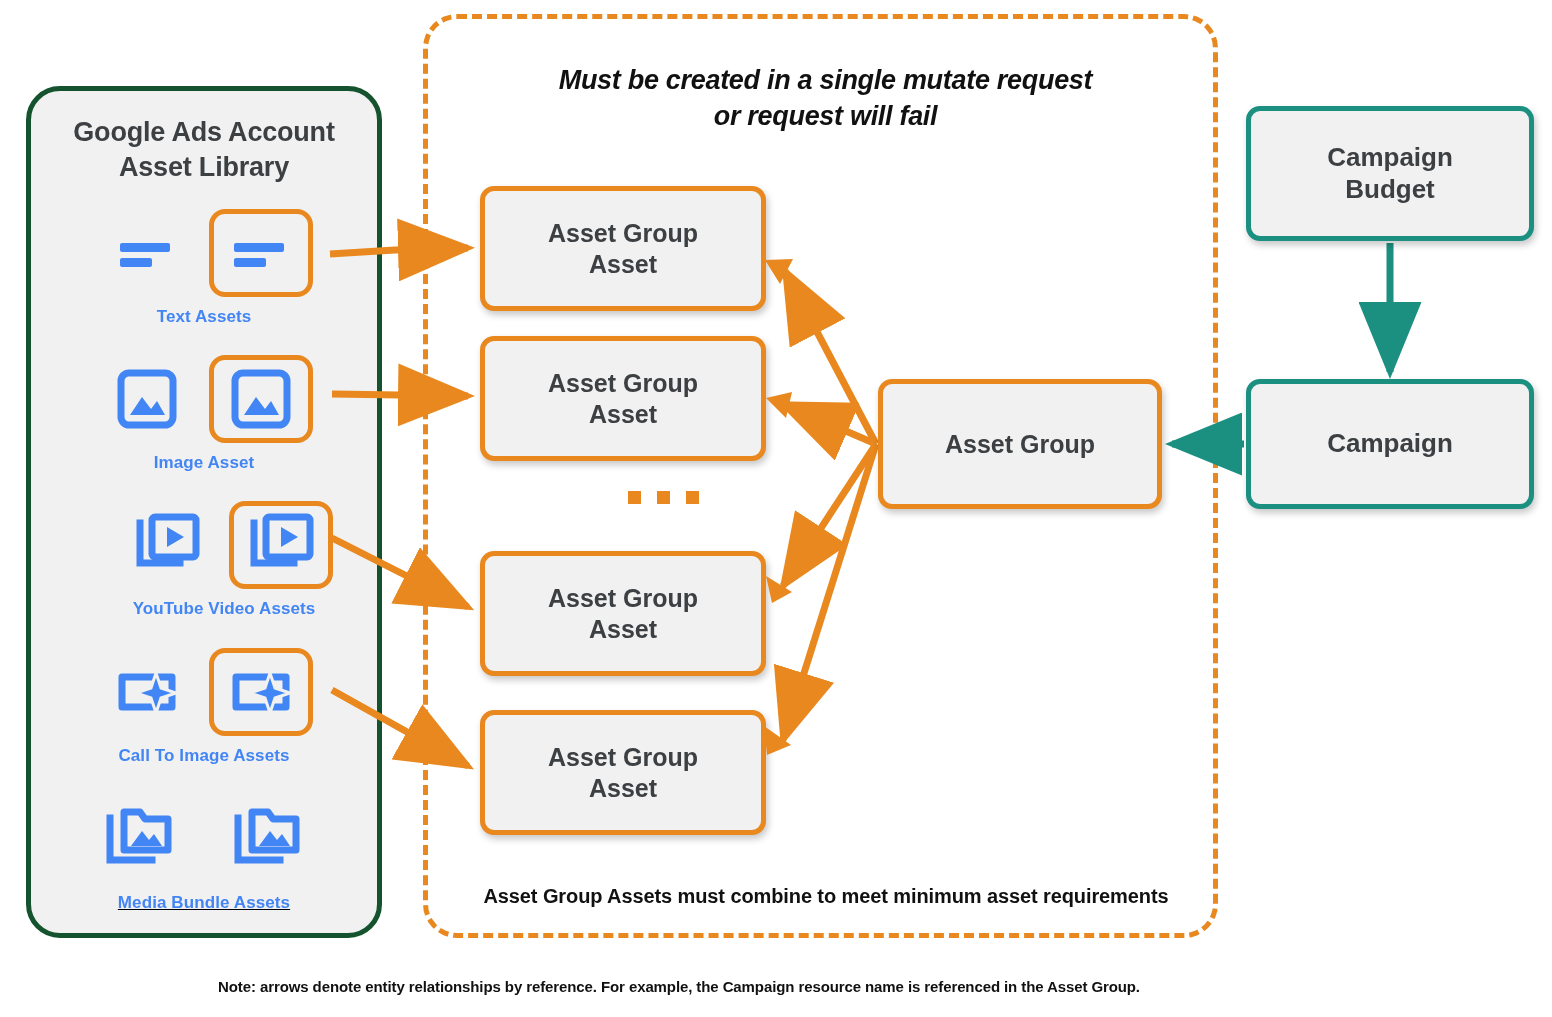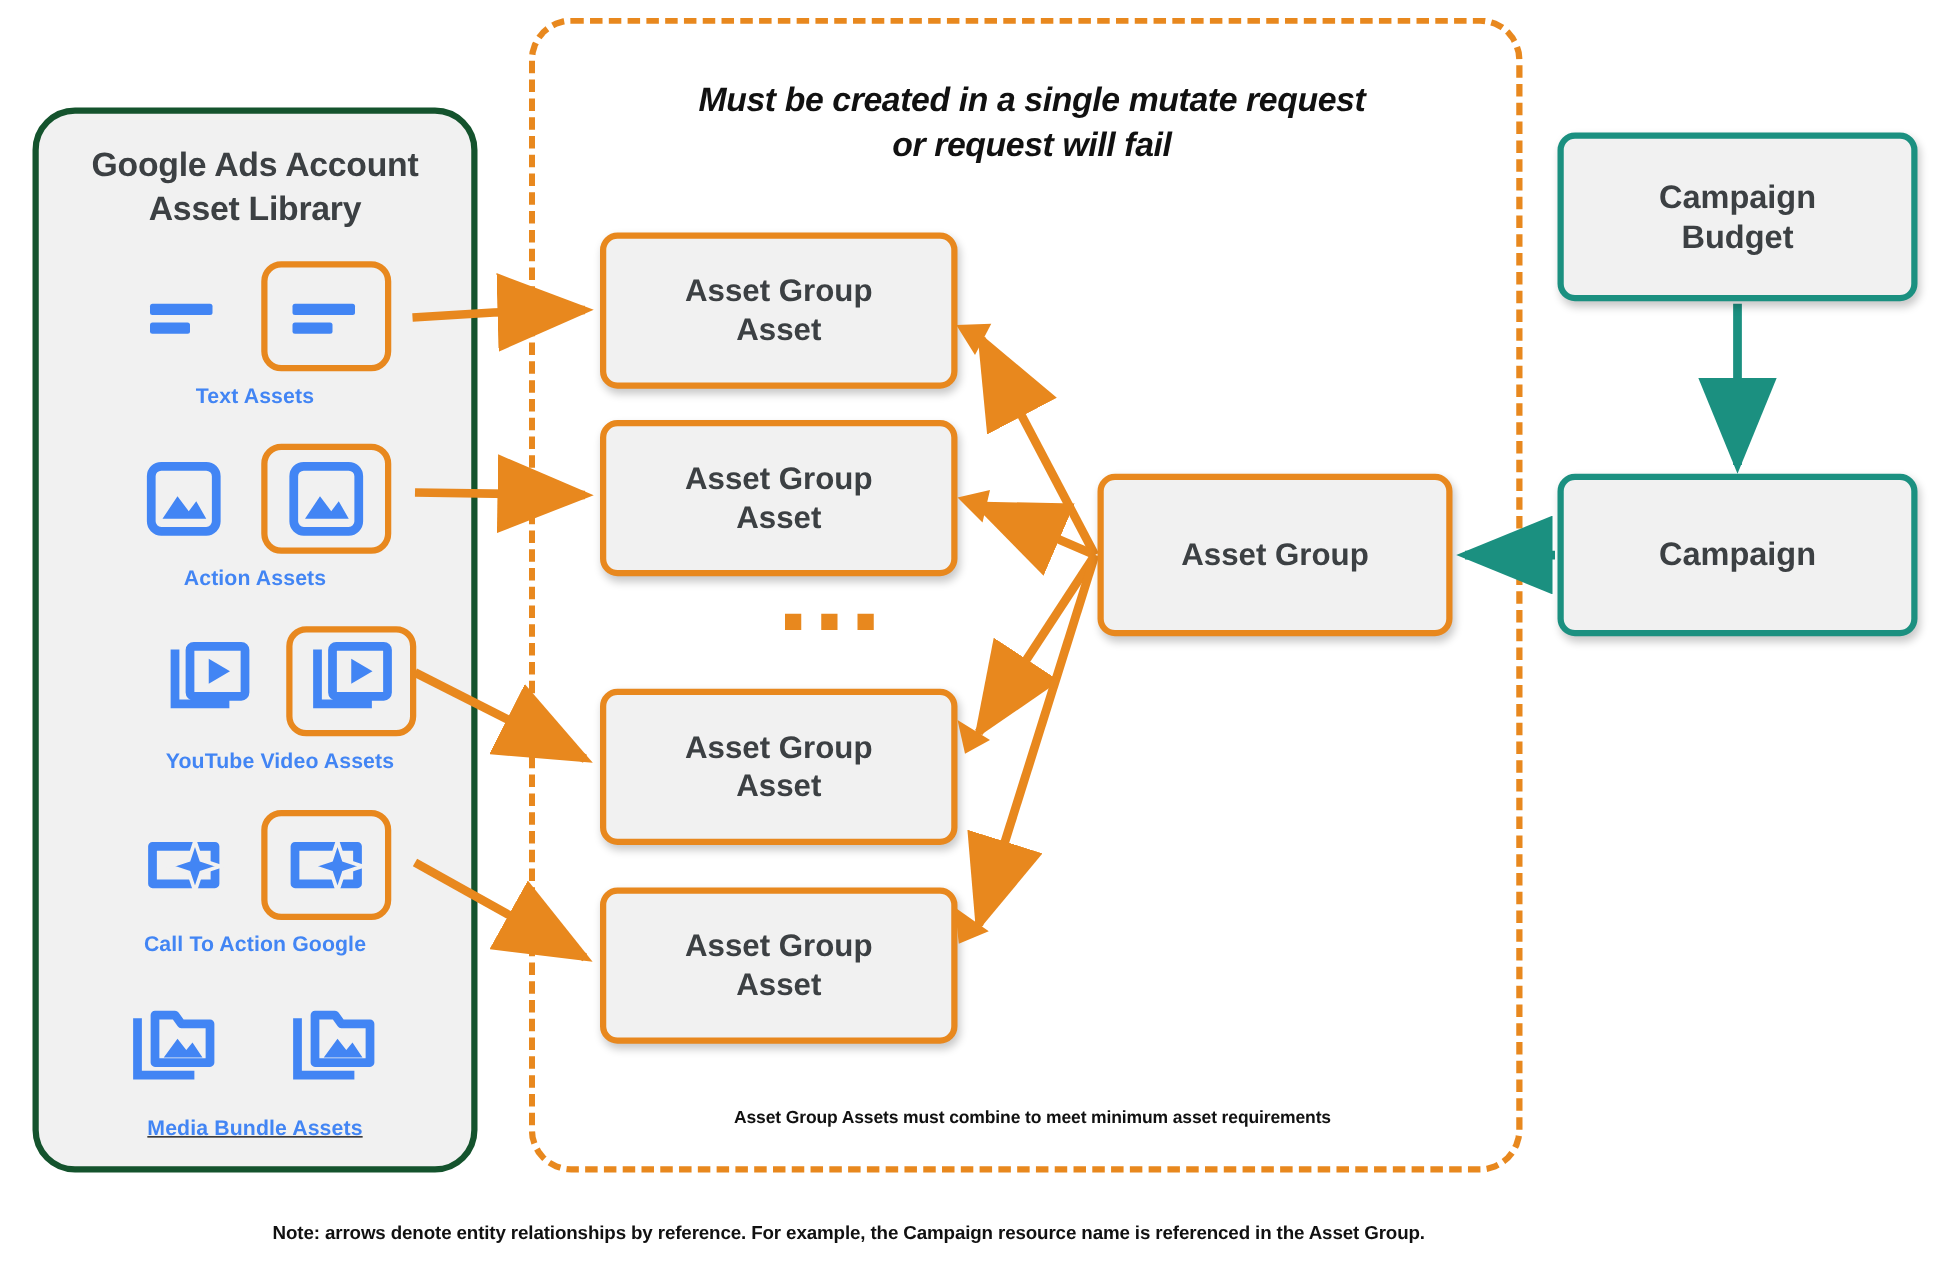--- a/index.html
+++ b/index.html
@@ -36,21 +36,21 @@
     background:#ffffff;border:5px dashed #E8881E;border-radius:34px;
     box-sizing:border-box;z-index:2;
   }
   #dashed-title{
     position:absolute;left:30px;top:44px;width:735px;text-align:center;
     font-size:27px;font-weight:bold;font-style:italic;color:#111111;
     line-height:1.33;letter-spacing:-.3px;
   }
   #dashed-footnote{
     position:absolute;left:22px;top:866px;width:752px;text-align:center;
-    font-size:14px;font-weight:bold;color:#111111;letter-spacing:-.1px;
+    font-size:20px;font-weight:bold;color:#111111;letter-spacing:-.1px;
   }
 
   
   .node{
     position:absolute;background:#F1F1F1;border-radius:14px;
     display:flex;align-items:center;justify-content:center;text-align:center;
     box-sizing:border-box;box-shadow:2px 4px 7px rgba(0,0,0,.22);
     color:#3C4043;font-weight:bold;line-height:1.22;
   }
   .node.orange{border:5px solid #E8881E;}
@@ -170,21 +170,21 @@
             <path d="M15 48 L27 30 L36 42 L42 34 L50 48 z" fill="#4285F4"></path>
           </svg>
         </div>
         <div class="icon-slot boxed">
           <svg width="64" height="64" viewBox="0 0 64 64">
             <rect x="6" y="6" width="52" height="52" rx="8" fill="none" stroke="#4285F4" stroke-width="7"></rect>
             <path d="M15 48 L27 30 L36 42 L42 34 L50 48 z" fill="#4285F4"></path>
           </svg>
         </div>
       </div>
-      <div class="asset-label">Action Assets</div>
+      <div class="asset-label">Image Asset</div>
     </div>
 
     <div class="asset-row" style="top:404px;padding-left:20px;">
       <div class="icon-pair">
         <div class="icon-slot">
           <svg width="68" height="64" viewBox="0 0 68 64">
             <path d="M7 10 L7 50 L47 50" fill="none" stroke="#4285F4" stroke-width="7" stroke-linecap="square"></path>
             <rect x="19" y="4" width="44" height="40" rx="3" fill="none" stroke="#4285F4" stroke-width="7"></rect>
             <path d="M34 14 L51 24 L34 34 z" fill="#4285F4"></path>
           </svg>
@@ -208,21 +208,21 @@
             <path d="M44 6 L49 21 L64 26 L49 31 L44 46 L39 31 L24 26 L39 21 z" fill="#4285F4" stroke="#F1F1F1" stroke-width="3"></path>
           </svg>
         </div>
         <div class="icon-slot boxed">
           <svg width="70" height="50" viewBox="0 0 70 50">
             <path d="M10 10 L60 10 L60 40 L10 40 z" fill="none" stroke="#4285F4" stroke-width="7" stroke-linejoin="round"></path>
             <path d="M44 6 L49 21 L64 26 L49 31 L44 46 L39 31 L24 26 L39 21 z" fill="#4285F4" stroke="#F1F1F1" stroke-width="3"></path>
           </svg>
         </div>
       </div>
-      <div class="asset-label">Call To Action Google</div>
+      <div class="asset-label">Call To Image Assets</div>
     </div>
 
     <div class="asset-row" style="top:698px;text-decoration:underline;">
       <div class="icon-pair" style="gap:24px;">
         <div class="icon-slot">
           <svg width="72" height="66" viewBox="0 0 72 66">
             <path d="M6 12 L6 54 L48 54" fill="none" stroke="#4285F4" stroke-width="7" stroke-linecap="square"></path>
             <path d="M20 6 L36 6 L41 13 L64 13 L64 44 L20 44 z" fill="none" stroke="#4285F4" stroke-width="7" stroke-linejoin="round"></path>
             <path d="M27 40 L38 25 L45 34 L50 28 L58 40 z" fill="#4285F4"></path>
           </svg>

